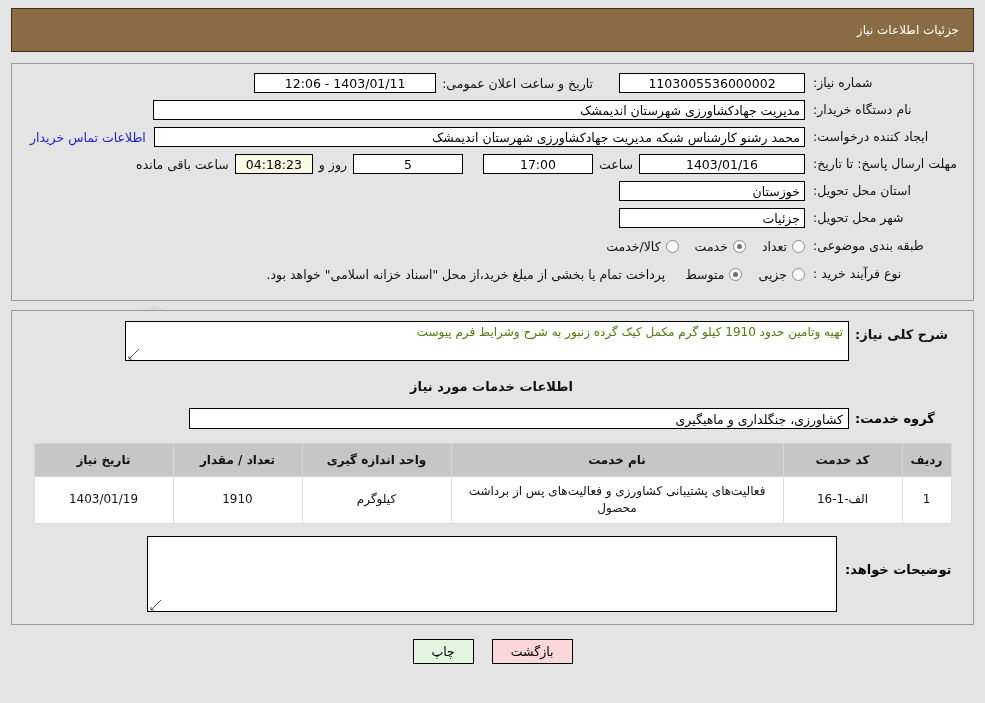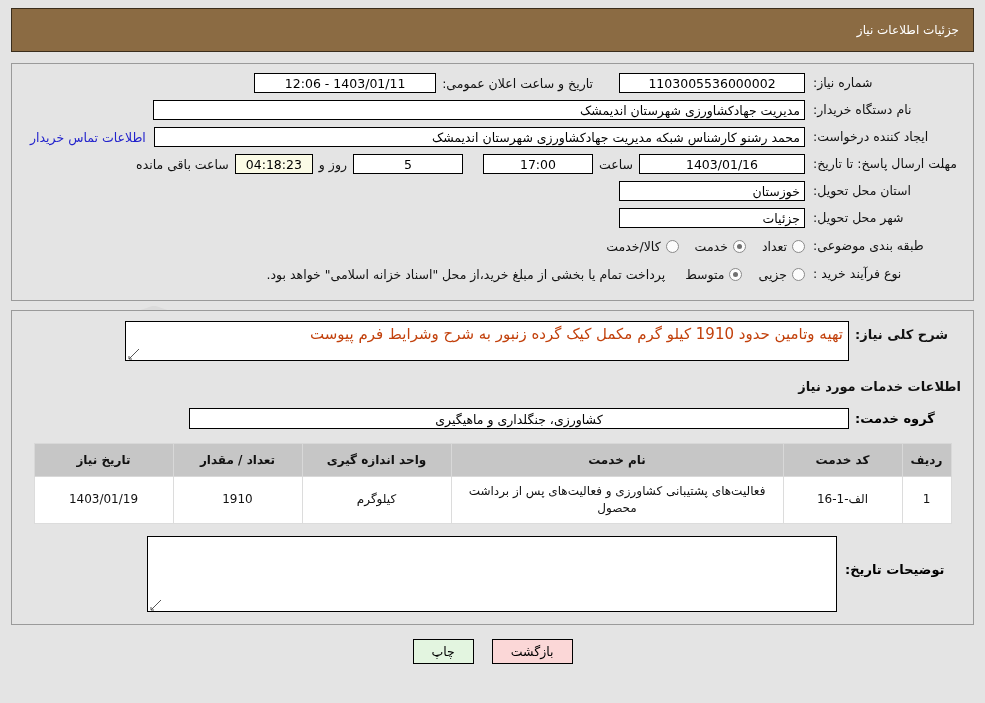--- a/index.html
+++ b/index.html
@@ -190,41 +190,41 @@
     padding-top: 6px;
     padding-left: 6px;
     text-align: left;
     flex: 0 0 auto;
   }
   .textarea {
     background: #fff;
     border: 1px solid #000;
     width: 724px;
     height: 40px;
-    font-size: 15px;
+    font-size: 12px;
     padding: 3px 5px;
     box-sizing: border-box;
     position: relative;
     overflow: hidden;
-    color: #c2410c;
+    color: #4d7c0f;
     text-align: right;
   }
   .grip {
     position: absolute;
     left: 2px; bottom: 0px;
     width: 12px; height: 12px;
     pointer-events: none;
   }
 
   .section-head {
     font-size: 13px;
     font-weight: bold;
     color: #111;
     margin: 18px 0 14px 0;
-    text-align: right;
+    text-align: center;
     padding-right: 2px;
   }
 
   .svc-row { display: flex; align-items: center; margin-bottom: 14px; }
   .svc-lbl {
     font-size: 13px;
     font-weight: bold;
     width: 108px;
     padding-left: 6px;
     text-align: left;
@@ -232,21 +232,21 @@
   }
   .svc-fld {
     background: #fff;
     border: 1px solid #000;
     width: 660px;
     height: 21px;
     line-height: 21px;
     font-size: 12.5px;
     padding: 0 5px;
     box-sizing: border-box;
-    text-align: center;
+    text-align: right;
   }
 
   
   table.grid {
     width: 918px;
     border-collapse: collapse;
     margin: 0 auto 0 auto;
     background: #fff;
     border: 1px solid #bdbdbd;
   }
@@ -439,21 +439,21 @@
           <td>الف-1-16</td>
           <td>فعالیت‌های پشتیبانی کشاورزی و فعالیت‌های پس از برداشت محصول</td>
           <td>کیلوگرم</td>
           <td>1910</td>
           <td>1403/01/19</td>
         </tr>
       </tbody>
     </table>
 
     <div class="cmt-row">
-      <span class="cmt-lbl">توضیحات تاریخ:</span>
+      <span class="cmt-lbl">توضیحات خواهد:</span>
       <div class="cmt-box">
         <svg class="grip" viewBox="0 0 12 12">
           <path d="M1 11 L11 1" stroke="#555" stroke-width="1" fill="none"></path>
           <path d="M1 11 L4 11 M1 11 L1 8" stroke="#555" stroke-width="1" fill="none"></path>
         </svg>
       </div>
     </div>
 
   </div>
 

